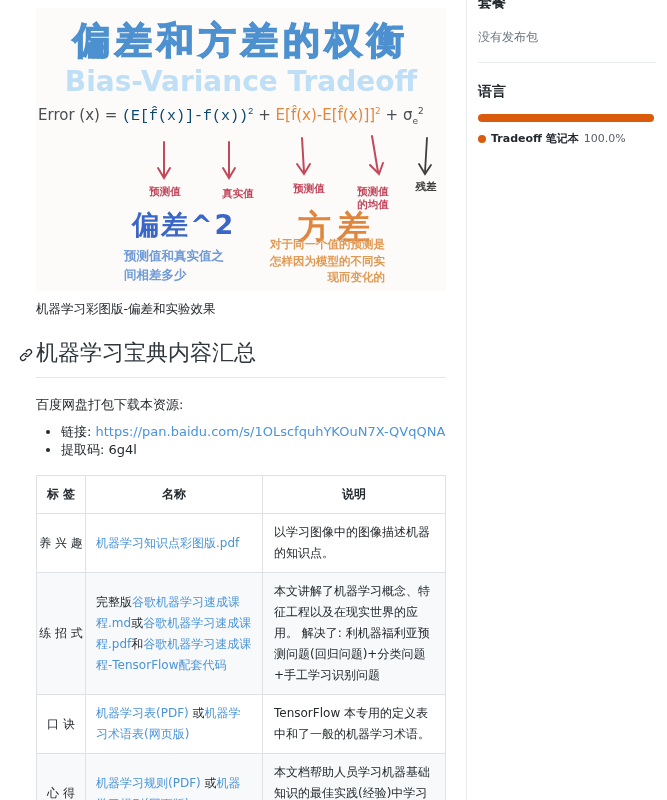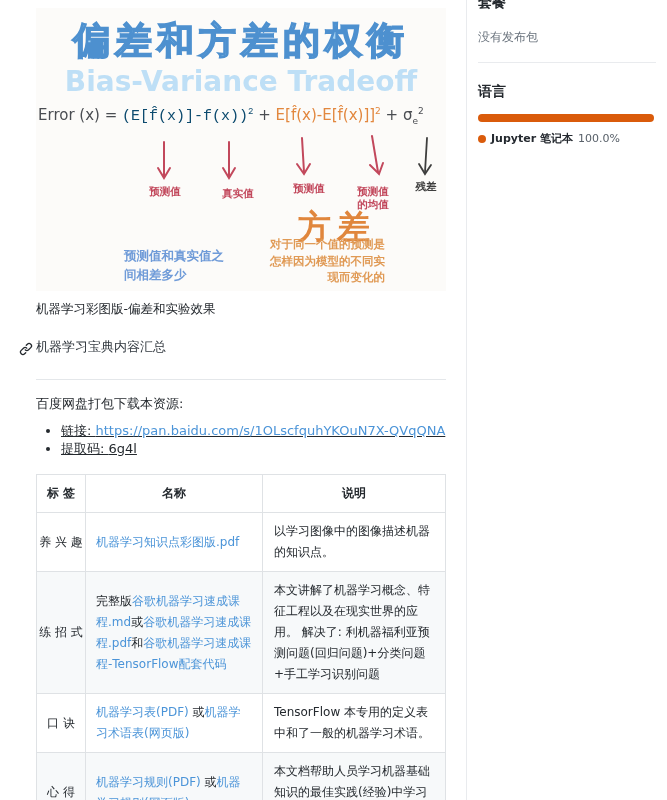--- a/index.html
+++ b/index.html
@@ -32,27 +32,27 @@
   .bias-desc{position:absolute;left:88px;top:238px;width:112px;font-size:12.5px;
     font-weight:bold;color:#6f9bd8;line-height:1.55;}
   .var-desc{position:absolute;left:233px;top:228px;width:116px;font-size:11.5px;
     font-weight:bold;color:#e09a55;line-height:1.45;text-align:right;}
   .fig-arrows{position:absolute;left:0;top:0;width:410px;height:283px;}
 
   
   .caption{margin-top:10px;font-size:12.5px;color:#24292e;}
 
   
-  .sec-heading{position:relative;margin-top:20px;padding-bottom:23px;
-    border-bottom:1px solid #e4e7ea;font-size:13px;font-weight:500;color:#2f363d;}
+  .sec-heading{position:relative;margin-top:20px;padding-bottom:9px;
+    border-bottom:1px solid #e4e7ea;font-size:22px;font-weight:500;color:#2f363d;}
   .anchor-icon{position:absolute;left:-17px;top:4px;width:14px;height:14px;color:#24292e;}
 
   .intro{margin-top:15px;font-size:13px;color:#24292e;}
   ul.res{margin:9px 0 0 0;padding-left:25px;font-size:13px;}
-  ul.res li{margin:0 0;text-decoration:underline;}
+  ul.res li{margin:0 0;}
   a.lnk{color:#4b94d8;text-decoration:none;}
 
   
   table.doc{margin-top:16px;width:410px;border-collapse:collapse;font-size:12px;
     line-height:1.75;color:#24292e;}
   table.doc th,table.doc td{border:1px solid #dfe2e5;}
   table.doc th{padding:8px 4px;font-weight:600;text-align:center;font-size:12px;}
   table.doc th.tag-h{width:40px;}
   table.doc th.name-h{width:168px;}
   table.doc td{vertical-align:middle;}
@@ -107,20 +107,21 @@
             <path d="M383 156 L389 166 L395 157"></path>
         </g>
       </svg>
 
       <div class="fig-label" style="left:106px;top:177px;width:46px;">预测值</div>
       <div class="fig-label" style="left:179px;top:179px;width:46px;">真实值</div>
       <div class="fig-label" style="left:250px;top:174px;width:46px;">预测值</div>
       <div class="fig-label" style="left:315px;top:177px;width:44px;">预测值 的均值</div>
       <div class="fig-label black" style="left:372px;top:172px;width:36px;">残差</div>
 
+      <div class="bias-title">偏差^2</div>
       <div class="var-title">方差</div>
       <div class="bias-desc">预测值和真实值之间相差多少</div>
       <div class="var-desc">对于同一个值的预测是怎样因为模型的不同实现而变化的</div>
     </div>
 
     <div class="caption">机器学习彩图版-偏差和实验效果</div>
 
     <h2 class="sec-heading">
       <span class="anchor-icon">
         <svg viewBox="0 0 16 16" width="14" height="14" fill="currentColor">
@@ -176,18 +177,18 @@
   </div>
 
   <div class="sidebar">
     <div class="sb-title sb-packages-title">套餐</div>
     <div class="sb-empty">没有发布包</div>
     <hr class="sb-divider">
     <div class="sb-title sb-lang-title">语言</div>
     <div class="lang-bar"></div>
     <div class="lang-legend">
       <span class="lang-dot"></span>
-      <span class="lang-name">Jupyter 笔记本</span>
+      <span class="lang-name">Tradeoff 笔记本</span>
       <span class="lang-pct">100.0%</span>
     </div>
   </div>
 
 </div>
 
 </body></html>

